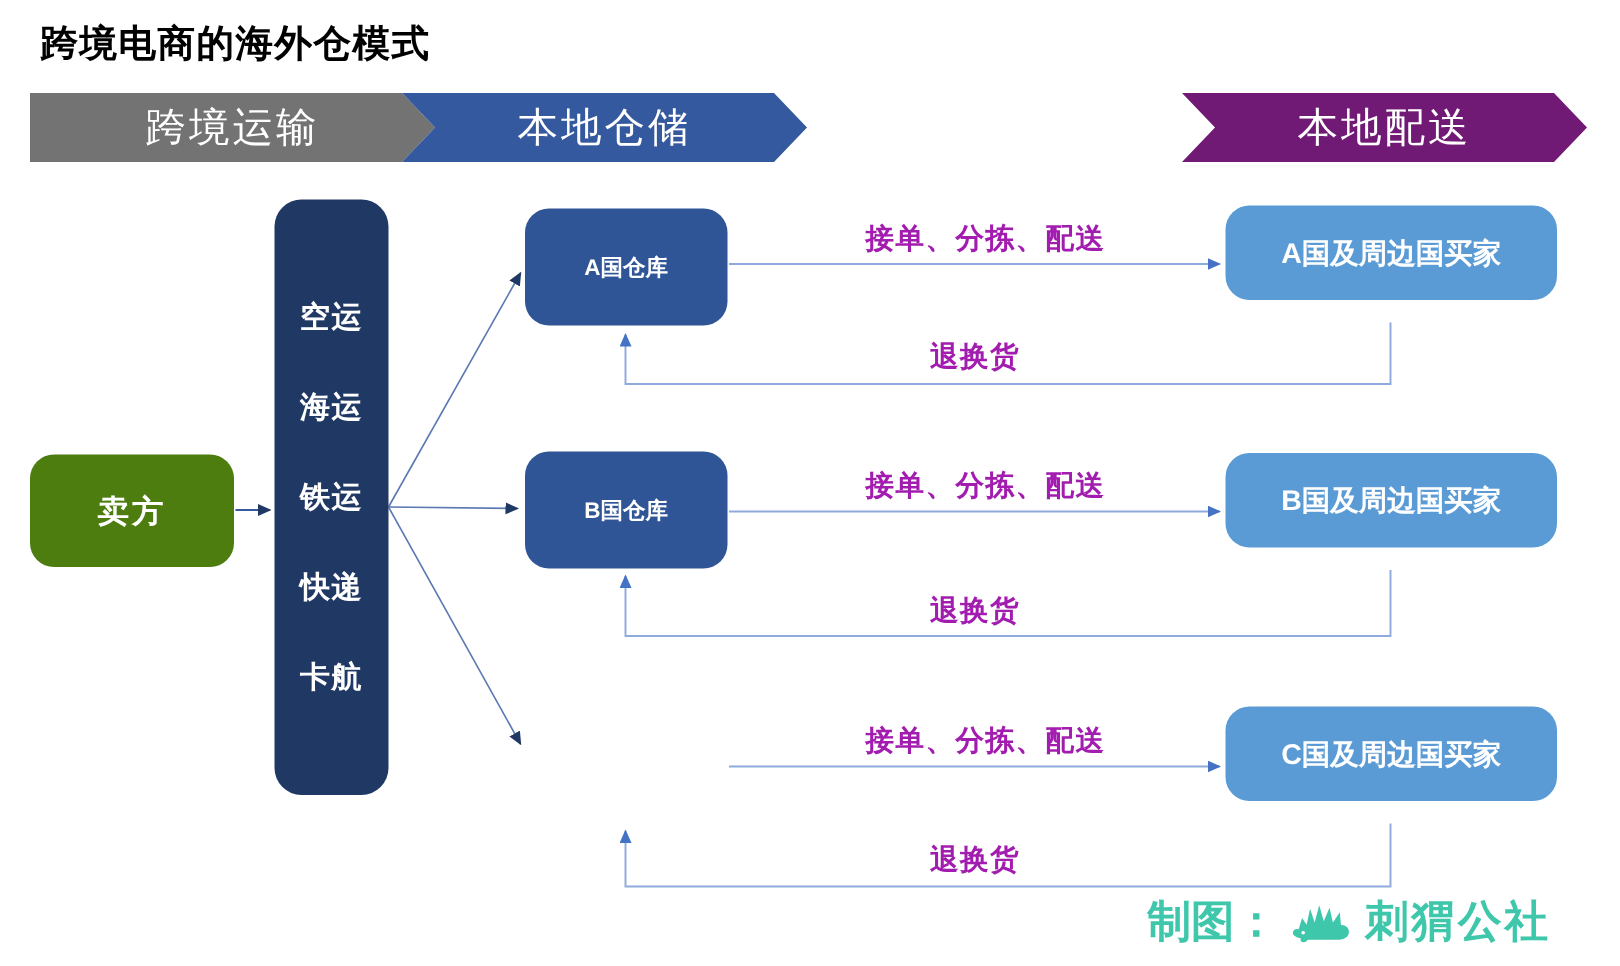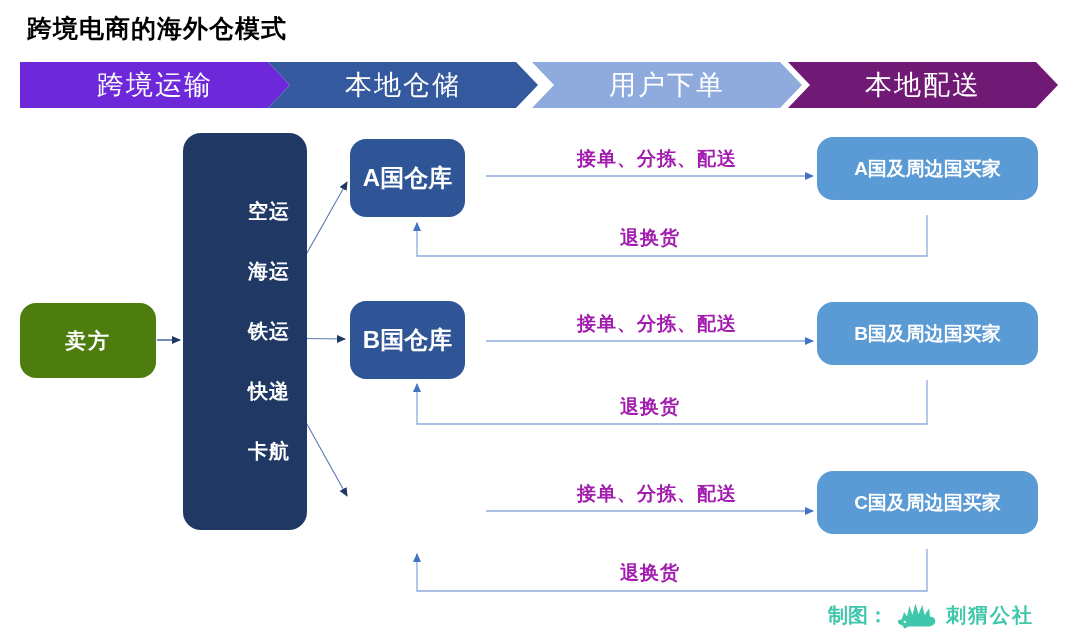--- a/index.html
+++ b/index.html
@@ -25,38 +25,38 @@
     top:62px;height:46px;width:270px;
     display:flex;align-items:center;justify-content:center;
     color:#ffffff;font-size:27px;letter-spacing:2px;
   }
   .stage.notched{
     clip-path:polygon(0 0,calc(100% - 22px) 0,100% 50%,calc(100% - 22px) 100%,0 100%,22px 50%);
   }
   .stage.flat{
     clip-path:polygon(0 0,calc(100% - 22px) 0,100% 50%,calc(100% - 22px) 100%,0 100%);
   }
-  #stage-1{left:20px;background:#6d28d9;}
+  #stage-1{left:20px;background:#737373;}
   #stage-2{left:268px;background:#35599E;}
   #stage-3{left:532px;background:#8FAADC;}
   #stage-4{left:788px;background:#701a75;}
 
   
   .node{
     display:flex;align-items:center;justify-content:center;
     color:#ffffff;font-weight:bold;border-radius:16px;
   }
   #seller-box{left:20px;top:303px;width:136px;height:75px;background:#4d7c0f;font-size:21px;letter-spacing:2px;}
   #transport-box{
     left:183px;top:133px;width:76px;height:397px;background:#1F3864;
     border-radius:18px;display:flex;flex-direction:column;
     align-items:center;justify-content:center;gap:33px;
-    color:#ffffff;font-weight:bold;font-size:20px;letter-spacing:1px;padding-left:48px;
+    color:#ffffff;font-weight:bold;font-size:20px;letter-spacing:1px;
   }
-  .warehouse{left:350px;width:115px;height:78px;background:#2F5597;font-size:24px;}
+  .warehouse{left:350px;width:135px;height:78px;background:#2F5597;font-size:15px;}
   #warehouse-a{top:139px;}
   #warehouse-b{top:301px;}
   #warehouse-c{top:472px;}
   .buyer{left:817px;width:221px;height:63px;background:#5B9BD5;font-size:19px;}
   #buyer-a{top:137px;}
   #buyer-b{top:302px;}
   #buyer-c{top:471px;}
 
   
   .flow-label{
@@ -65,39 +65,36 @@
     white-space:nowrap;letter-spacing:1px;
   }
 
   
   #connector-svg{left:0;top:0;pointer-events:none;}
 
   
   #footer{
     right:46px;top:598px;height:34px;
     display:flex;align-items:center;gap:6px;
-    color:#3EC7AB;font-weight:bold;font-size:20px;
+    color:#3EC7AB;font-weight:bold;font-size:29px;
   }
   #footer .brand{letter-spacing:2px;}
 </style>
 </head>
 <body>
 
 <div id="canvas">
 
   <div id="title" class="abs">跨境电商的海外仓模式</div>
 
   <div id="stage-1" class="abs stage flat">
     <span>跨境运输</span>
   </div>
   <div id="stage-2" class="abs stage notched">
     <span>本地仓储</span>
-  </div>
-  <div id="stage-3" class="abs stage notched">
-    <span>用户下单</span>
   </div>
   <div id="stage-4" class="abs stage notched">
     <span>本地配送</span>
   </div>
 
   <svg id="connector-svg" class="abs" width="1080" height="644">
     <defs>
       <marker id="ah-navy" orient="auto" markerUnits="userSpaceOnUse" markerWidth="11" markerHeight="9" refX="8" refY="4">
         <path d="M0,0 L9,4 L0,8 z" fill="#1F3864"></path>
       </marker>

